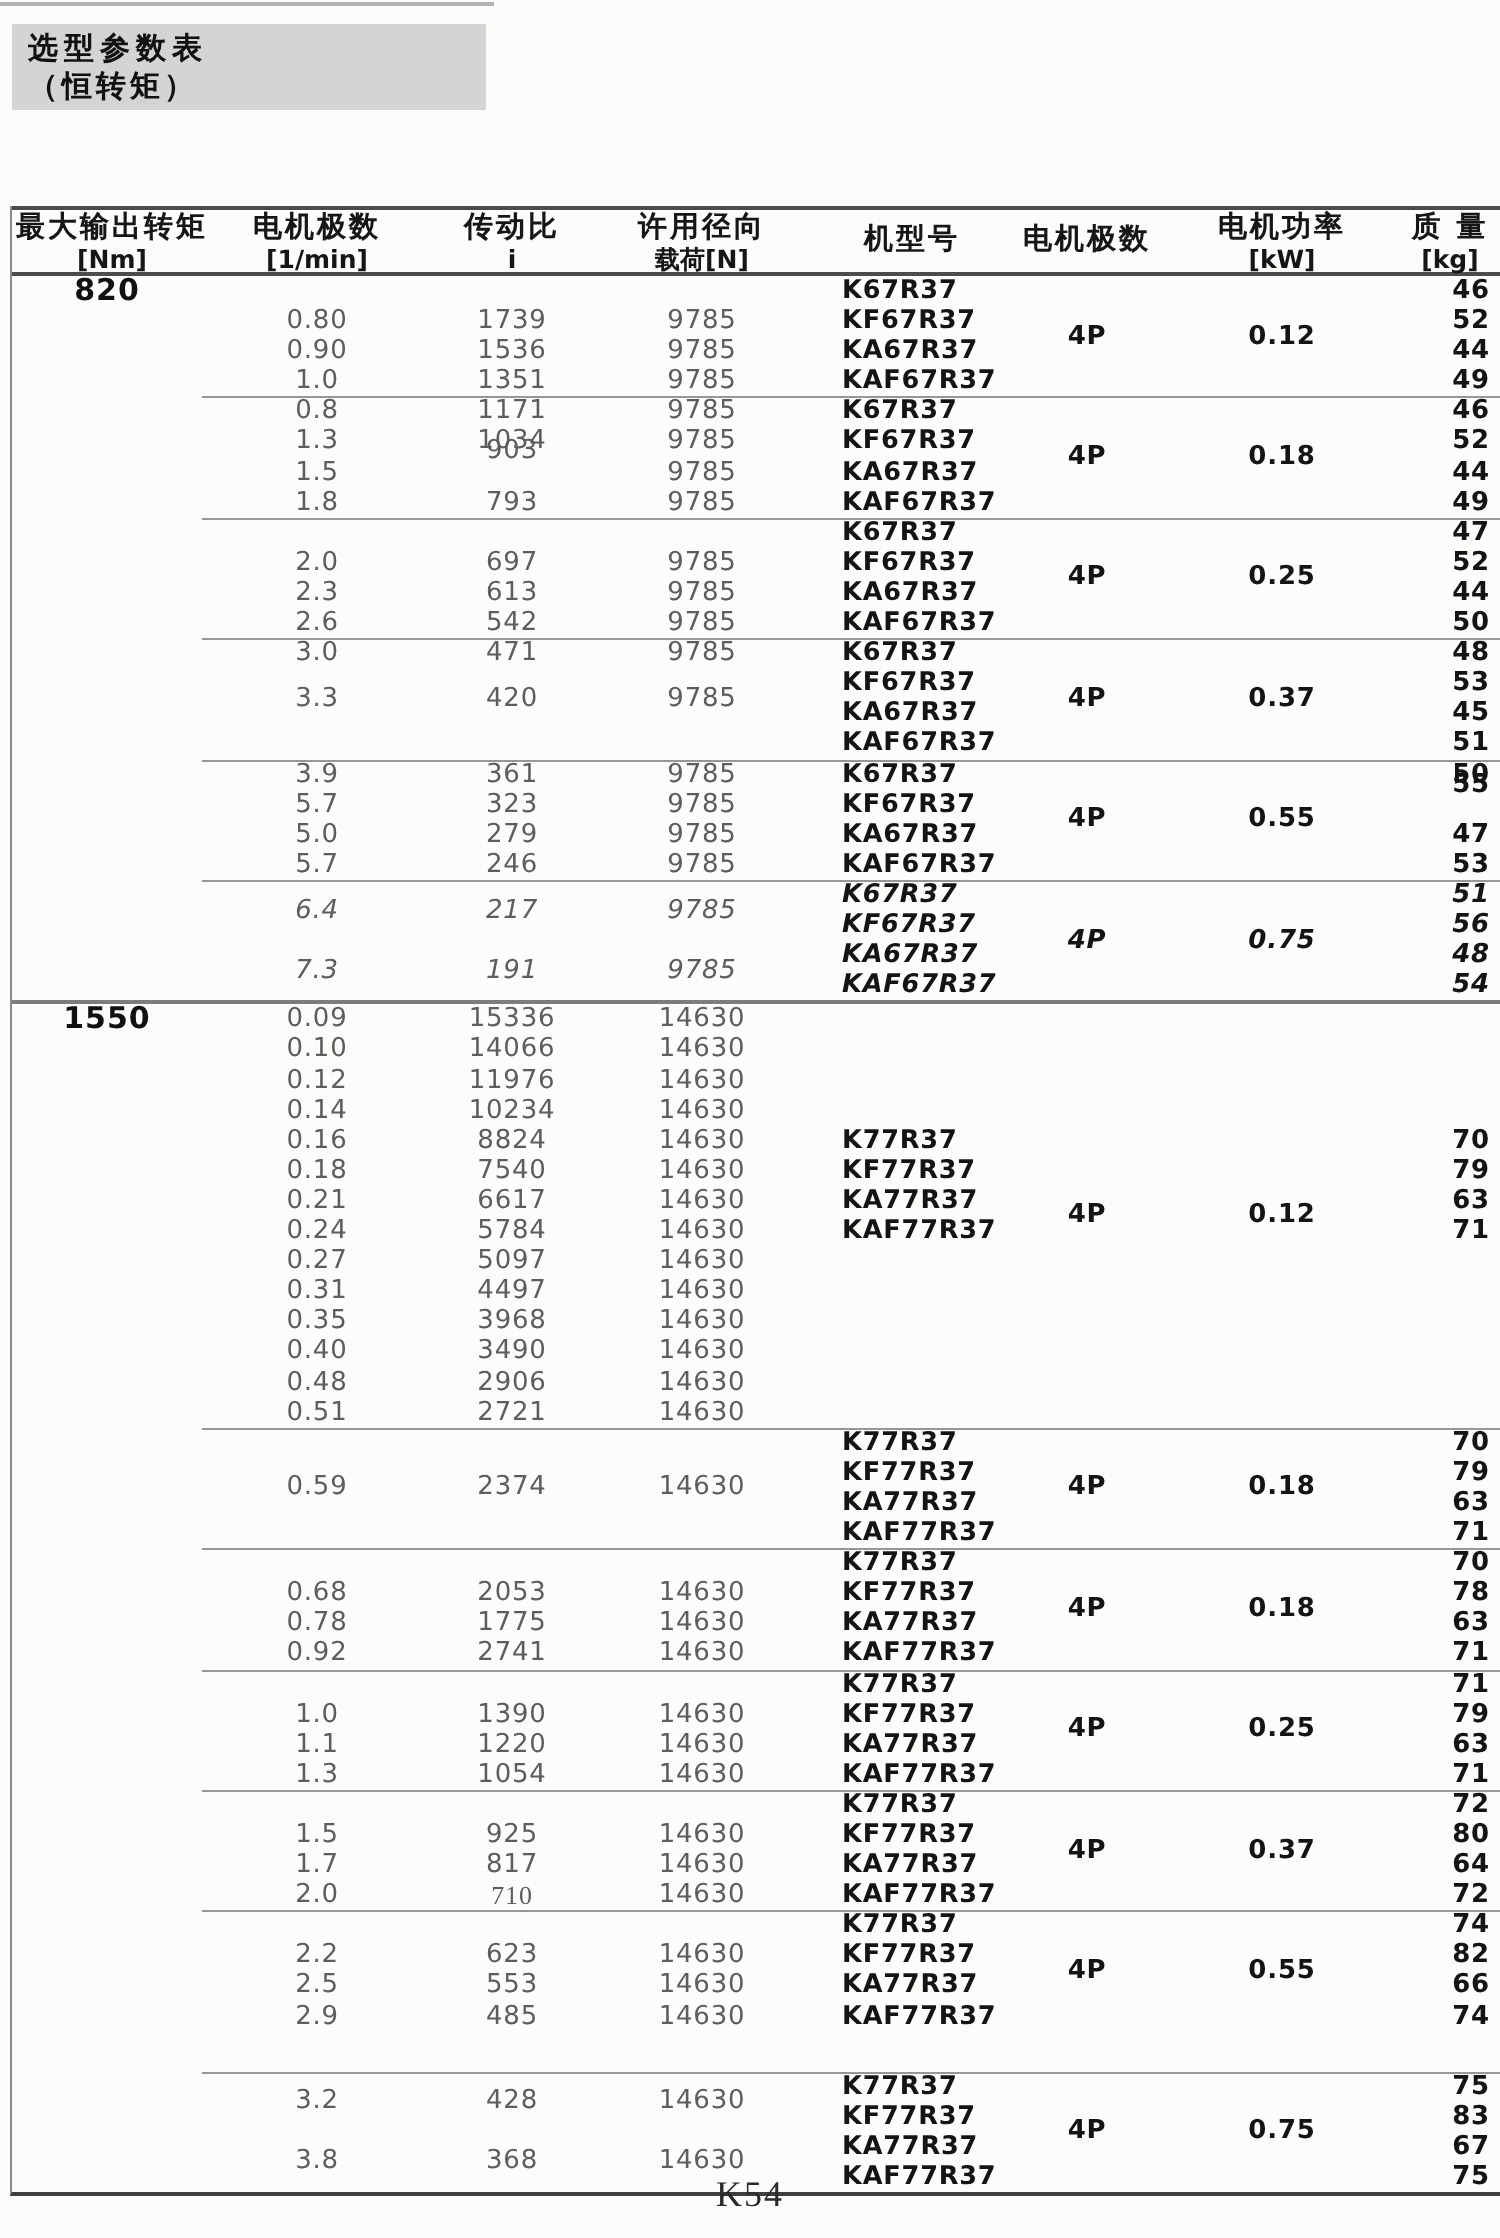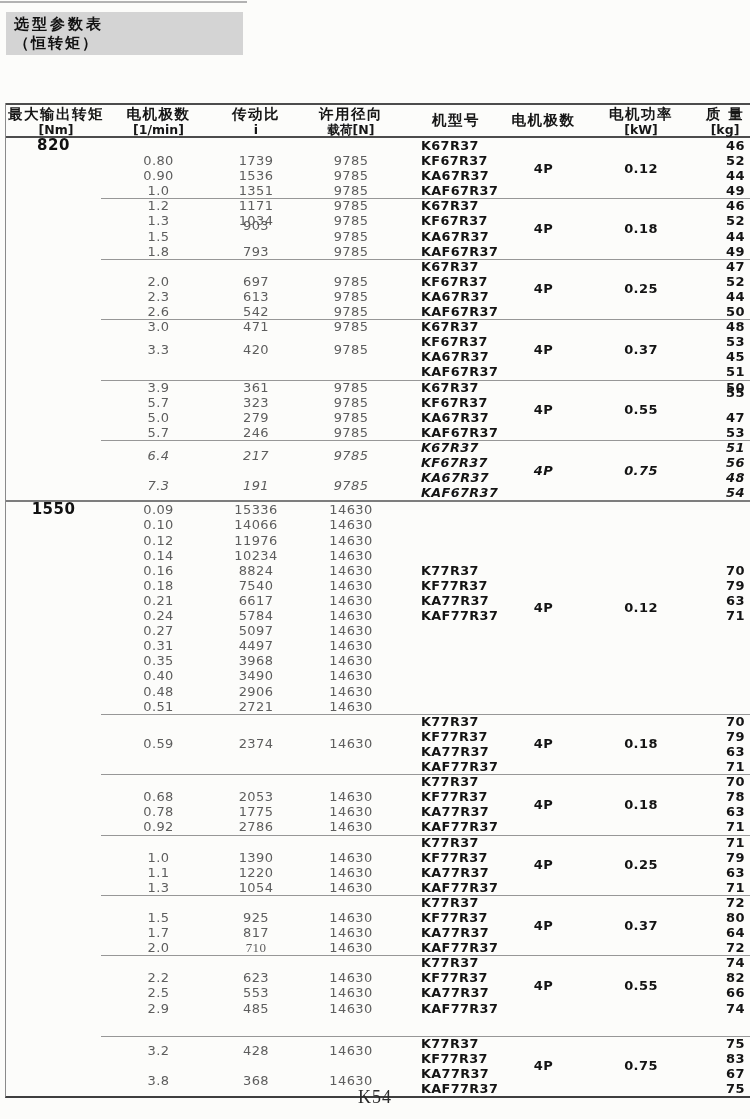--- a/index.html
+++ b/index.html
@@ -113,21 +113,21 @@
             <div class="cell c-model bold" style="top: 45.3px;">KAF67R37</div>
             <div class="cell c-weight bold" style="top: 0px;">46</div>
             <div class="cell c-weight bold" style="top: 15.1px;">52</div>
             <div class="cell c-weight bold" style="top: 30.2px;">44</div>
             <div class="cell c-weight bold" style="top: 45.3px;">49</div>
             <div class="cell c-poles bold" style="top: 22.65px;">4P</div>
             <div class="cell c-power bold" style="top: 22.65px;">0.12</div>
           </div>
           <div class="group" style="height: 60.4px;">
             <div class="gsep"></div>
-            <div class="cell c-speed num" style="top: 0px;">1.2</div>
+            <div class="cell c-speed num" style="top: 0px;">0.8</div>
             <div class="cell c-ratio num" style="top: 0px;">1171</div>
             <div class="cell c-load num" style="top: 0px;">9785</div>
             <div class="cell c-speed num" style="top: 15.1px;">1.3</div>
             <div class="cell c-ratio num" style="top: 15.1px;">1034</div>
             <div class="cell c-load num" style="top: 15.1px;">9785</div>
             <div class="cell c-speed num" style="top: 30.2px;">1.5</div>
             <div class="cell c-ratio num" style="top: 20px;">903</div>
             <div class="cell c-load num" style="top: 30.2px;">9785</div>
             <div class="cell c-speed num" style="top: 45.3px;">1.8</div>
             <div class="cell c-ratio num" style="top: 45.3px;">793</div>
@@ -303,21 +303,21 @@
           </div>
           <div class="group" style="height: 60.4px;">
             <div class="gsep"></div>
             <div class="cell c-speed num" style="top: 15.1px;">0.68</div>
             <div class="cell c-ratio num" style="top: 15.1px;">2053</div>
             <div class="cell c-load num" style="top: 15.1px;">14630</div>
             <div class="cell c-speed num" style="top: 30.2px;">0.78</div>
             <div class="cell c-ratio num" style="top: 30.2px;">1775</div>
             <div class="cell c-load num" style="top: 30.2px;">14630</div>
             <div class="cell c-speed num" style="top: 45.3px;">0.92</div>
-            <div class="cell c-ratio num" style="top: 45.3px;">2786</div>
+            <div class="cell c-ratio num" style="top: 45.3px;">2741</div>
             <div class="cell c-load num" style="top: 45.3px;">14630</div>
             <div class="cell c-model bold" style="top: 0px;">K77R37</div>
             <div class="cell c-model bold" style="top: 15.1px;">KF77R37</div>
             <div class="cell c-model bold" style="top: 30.2px;">KA77R37</div>
             <div class="cell c-model bold" style="top: 45.3px;">KAF77R37</div>
             <div class="cell c-weight bold" style="top: 0px;">70</div>
             <div class="cell c-weight bold" style="top: 15.1px;">78</div>
             <div class="cell c-weight bold" style="top: 30.2px;">63</div>
             <div class="cell c-weight bold" style="top: 45.3px;">71</div>
             <div class="cell c-poles bold" style="top: 22.65px;">4P</div>

